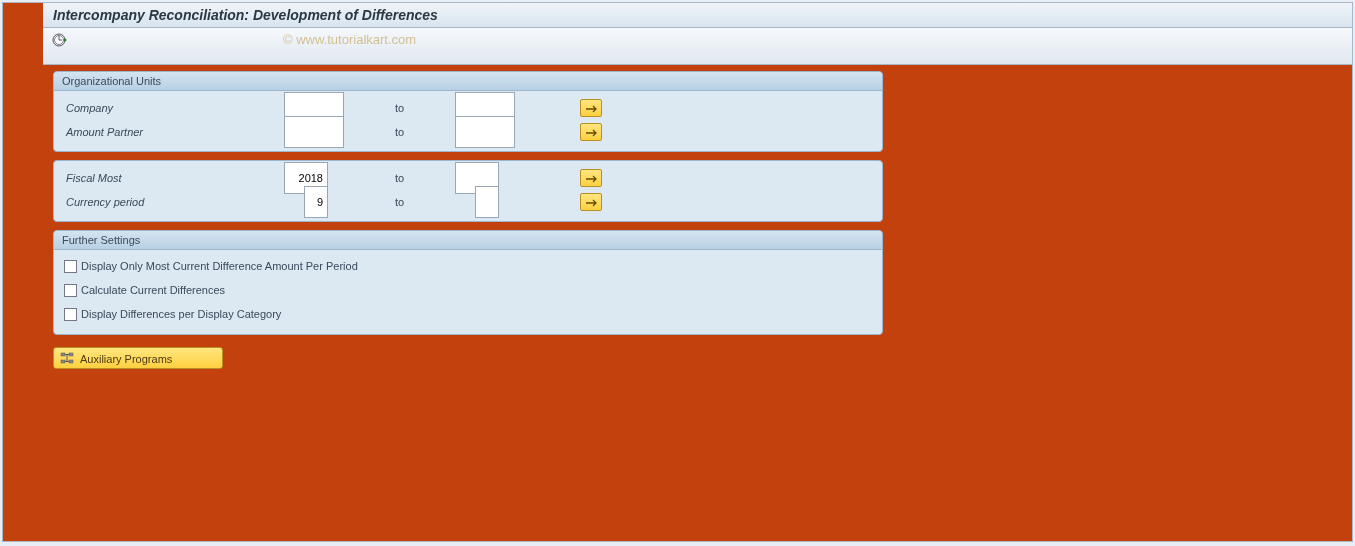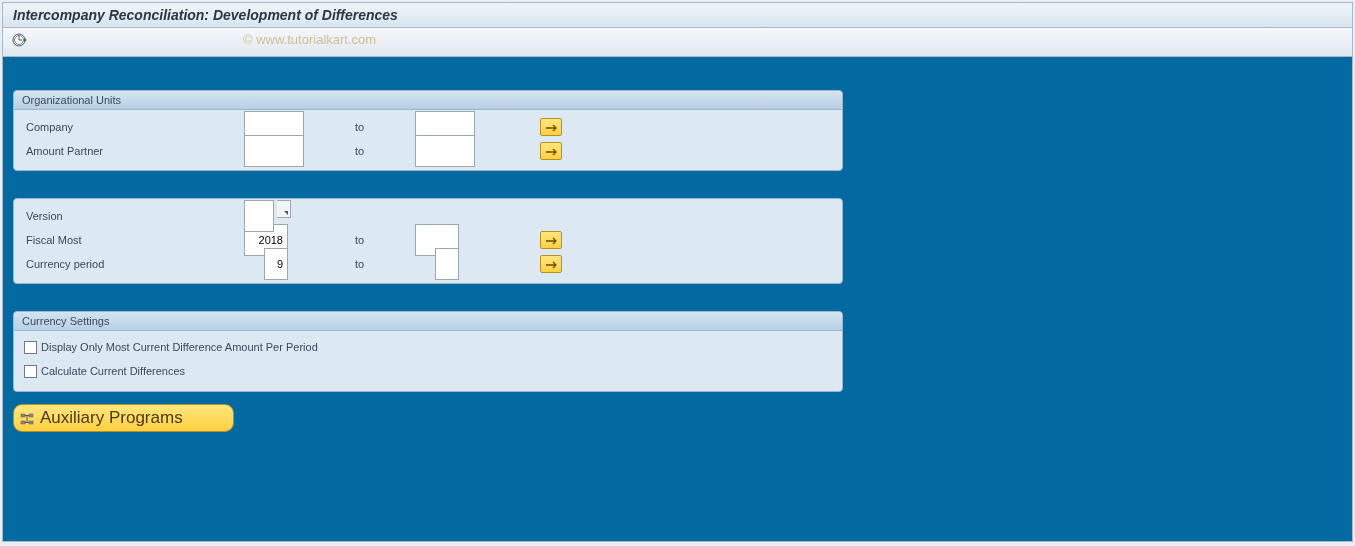--- a/index.html
+++ b/index.html
@@ -10,38 +10,39 @@
     body {
       font-family: Arial, sans-serif;
       font-size: 11px;
       background: #e8eef4;
       width: 1355px;
       height: 546px;
       overflow: hidden;
     }
     .main-container {
       border: 1px solid #a8b8c8;
-      background: #0369a1;
+      background: #c2410c;
       margin: 2px;
       height: 540px;
+      padding-left: 40px;
     }
     .title-bar {
       background: linear-gradient(to bottom, #f0f4f8, #d8e4ee);
       border-bottom: 1px solid #a8b8c8;
       padding: 4px 10px;
       font-size: 14px;
       font-weight: bold;
       font-style: italic;
       color: #2a3844;
     }
     .toolbar {
       background: linear-gradient(to bottom, #f5f8fb, #e0e8f0);
       border-bottom: 1px solid #a8b8c8;
       padding: 4px 8px;
-      height: 29px;
+      height: 37px;
       position: relative;
     }
     .toolbar-icon {
       display: inline-block;
       width: 18px;
       height: 18px;
       cursor: pointer;
       vertical-align: middle;
     }
     .watermark {
@@ -56,21 +57,20 @@
     .content {
       padding: 6px 10px;
     }
     .group-box {
       border: 1px solid #9cb6d0;
       border-radius: 4px;
       background: #dce8f2;
       margin-bottom: 8px;
       padding: 0;
       width: 830px;
-      margin-top: 27px;
     }
     .group-title {
       background: linear-gradient(to bottom, #d4e4f0, #b8d0e4);
       color: #3a4a5a;
       font-size: 11px;
       padding: 3px 8px;
       border-bottom: 1px solid #9cb6d0;
       border-radius: 4px 4px 0 0;
     }
     .group-body {
@@ -79,20 +79,21 @@
     .field-row {
       display: flex;
       align-items: center;
       margin-bottom: 2px;
       height: 22px;
     }
     .field-label {
       width: 220px;
       color: #3a4a5a;
       padding-left: 2px;
+      font-style: italic;
     }
     .field-label-short {
       width: 111px;
       text-align: center;
       color: #3a4a5a;
     }
     .input-text {
       border: 1px solid #9aa8b6;
       background: #fff;
       height: 32px;
@@ -152,27 +153,27 @@
       background: #fff;
       margin-right: 4px;
       cursor: pointer;
     }
     .checkbox-label {
       color: #3a4a5a;
       margin-left: 0;
     }
     .aux-button {
       display: inline-flex;
-      align-items: center;
+      align-items: flex-end;
       background: linear-gradient(to bottom, #ffe680, #ffd040);
       border: 1px solid #b89020;
-      border-radius: 9px;
+      border-radius: 3px;
       padding: 3px 50px 3px 6px;
       color: #4a3a10;
-      font-size: 17px;
+      font-size: 11px;
       cursor: pointer;
       margin-top: 4px;
     }
     .aux-icon {
       margin-right: 6px;
       position: relative;
       width: 14px;
       height: 14px;
       display: inline-block;
     }
@@ -225,27 +226,20 @@
               </svg>
           </span>
         </div>
       </div>
     </div>
 
     
     <div class="group-box">
       <div class="group-body">
         <div class="field-row">
-          <span class="field-label">Version</span>
-          <span class="f4-group">
-            <input class="input-text w30" type="text" value="" style="">
-            <span class="f4-btn"></span>
-          </span>
-        </div>
-        <div class="field-row">
           <span class="field-label">Fiscal Most</span>
           <input class="input-text w40" type="text" style="width: 44px;" value="2018">
           <span style="width:16px;"></span>
           <span class="field-label-short">to</span>
           <input class="input-text w40" type="text" style="width: 44px;" value="">
           <span style="width:16px;"></span>
           <span class="multi-select-btn">
             <svg width="12" height="10" viewBox="0 0 12 10">
                 <path d="M1 5 L11 5 M8 2 L11 5 L8 8" stroke="#6a4a00" stroke-width="1.3" fill="none"></path>
               </svg>
@@ -264,29 +258,33 @@
             <svg width="12" height="10" viewBox="0 0 12 10">
                 <path d="M1 5 L11 5 M8 2 L11 5 L8 8" stroke="#6a4a00" stroke-width="1.3" fill="none"></path>
               </svg>
           </span>
         </div>
       </div>
     </div>
 
     
     <div class="group-box">
-      <div class="group-title">Currency Settings</div>
+      <div class="group-title">Further Settings</div>
       <div class="group-body">
         <div class="checkbox-row">
           <span class="checkbox"></span>
           <span class="checkbox-label">Display Only Most Current Difference Amount Per Period</span>
         </div>
         <div class="checkbox-row">
           <span class="checkbox"></span>
           <span class="checkbox-label">Calculate Current Differences</span>
+        </div>
+        <div class="checkbox-row">
+          <span class="checkbox"></span>
+          <span class="checkbox-label">Display Differences per Display Category</span>
         </div>
       </div>
     </div>
 
     
     <div class="aux-button">
       <span class="aux-icon">
         <svg width="14" height="14" viewBox="0 0 14 14">
           <rect x="1" y="2" width="4" height="3" fill="#888" stroke="#555" stroke-width="0.5"></rect>
           <rect x="1" y="9" width="4" height="3" fill="#888" stroke="#555" stroke-width="0.5"></rect>

